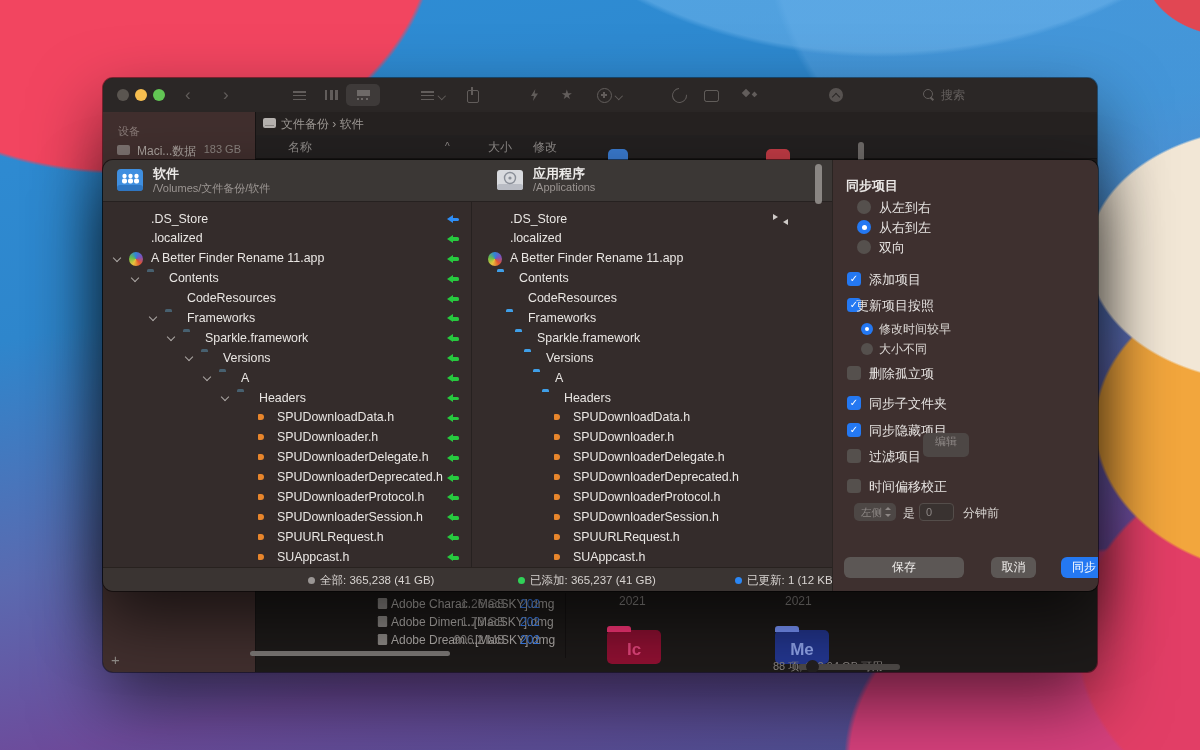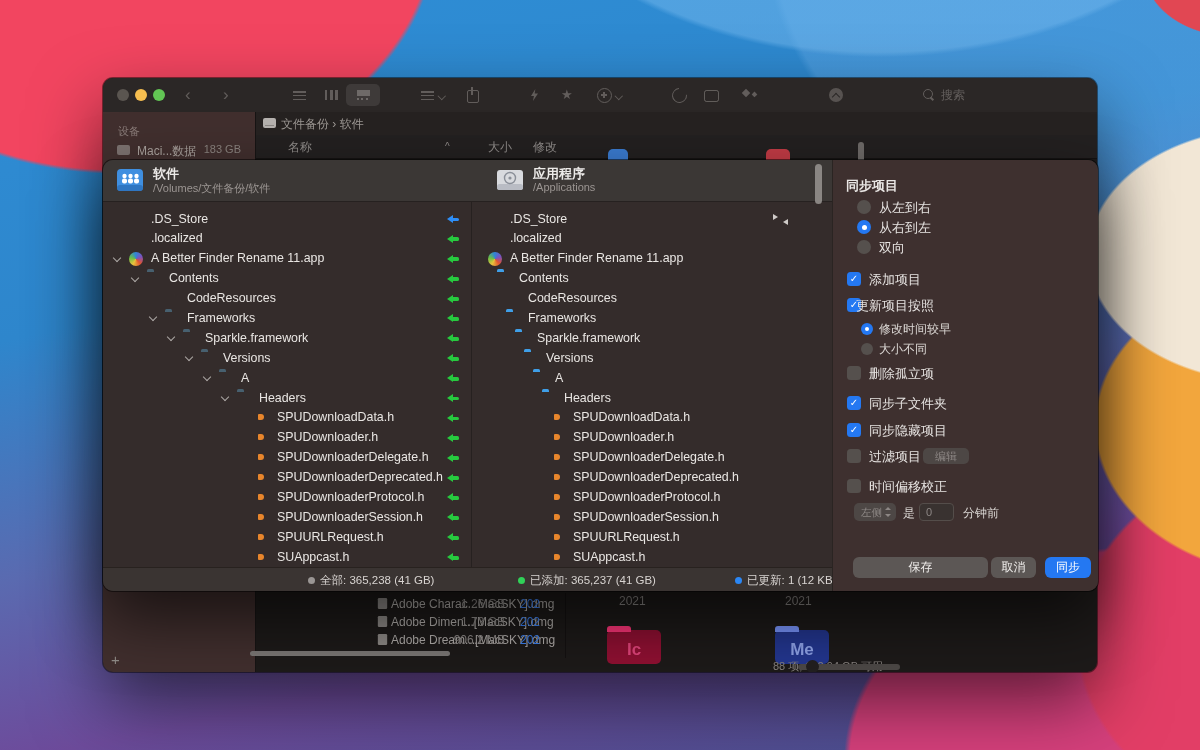--- a/index.html
+++ b/index.html
@@ -358,27 +358,27 @@
     <span class="optlabel" style="left:36px;top:205px">删除孤立项</span>
 
     <span class="cb on" style="left:14px;top:236px">✓</span>
     <span class="optlabel" style="left:36px;top:235px">同步子文件夹</span>
 
     <span class="cb on" style="left:14px;top:263px">✓</span>
     <span class="optlabel" style="left:36px;top:262px">同步隐藏项目</span>
 
     <span class="cb" style="left:14px;top:289px"></span>
     <span class="optlabel" style="left:36px;top:288px">过滤项目</span>
-    <span class="minibtn" style="left:90px;top:288px;width:46px;height:16px;line-height:17px">编辑</span>
+    <span class="minibtn" style="left:90px;top:273px;width:46px;height:24px;line-height:17px">编辑</span>
 
     <span class="cb" style="left:14px;top:319px"></span>
     <span class="optlabel" style="left:36px;top:318px">时间偏移校正</span>
 
     <span class="selectbox"><span>左侧</span><span class="stepper"></span></span>
     <span class="optlabel small" style="left:70px;top:345px">是</span>
     <span class="numinput">0</span>
     <span class="optlabel small" style="left:130px;top:345px">分钟前</span>
 
-    <span class="btn grey" style="left:20px;width:135px">保存</span>
+    <span class="btn grey" style="left:11px;width:120px">保存</span>
     <span class="btn grey" style="left:158px;width:45px">取消</span>
-    <span class="btn primary" style="left:212px;width:46px">同步</span>
+    <span class="btn primary" style="left:228px;width:46px">同步</span>
   </div>
 </div>
 
 </body></html>

